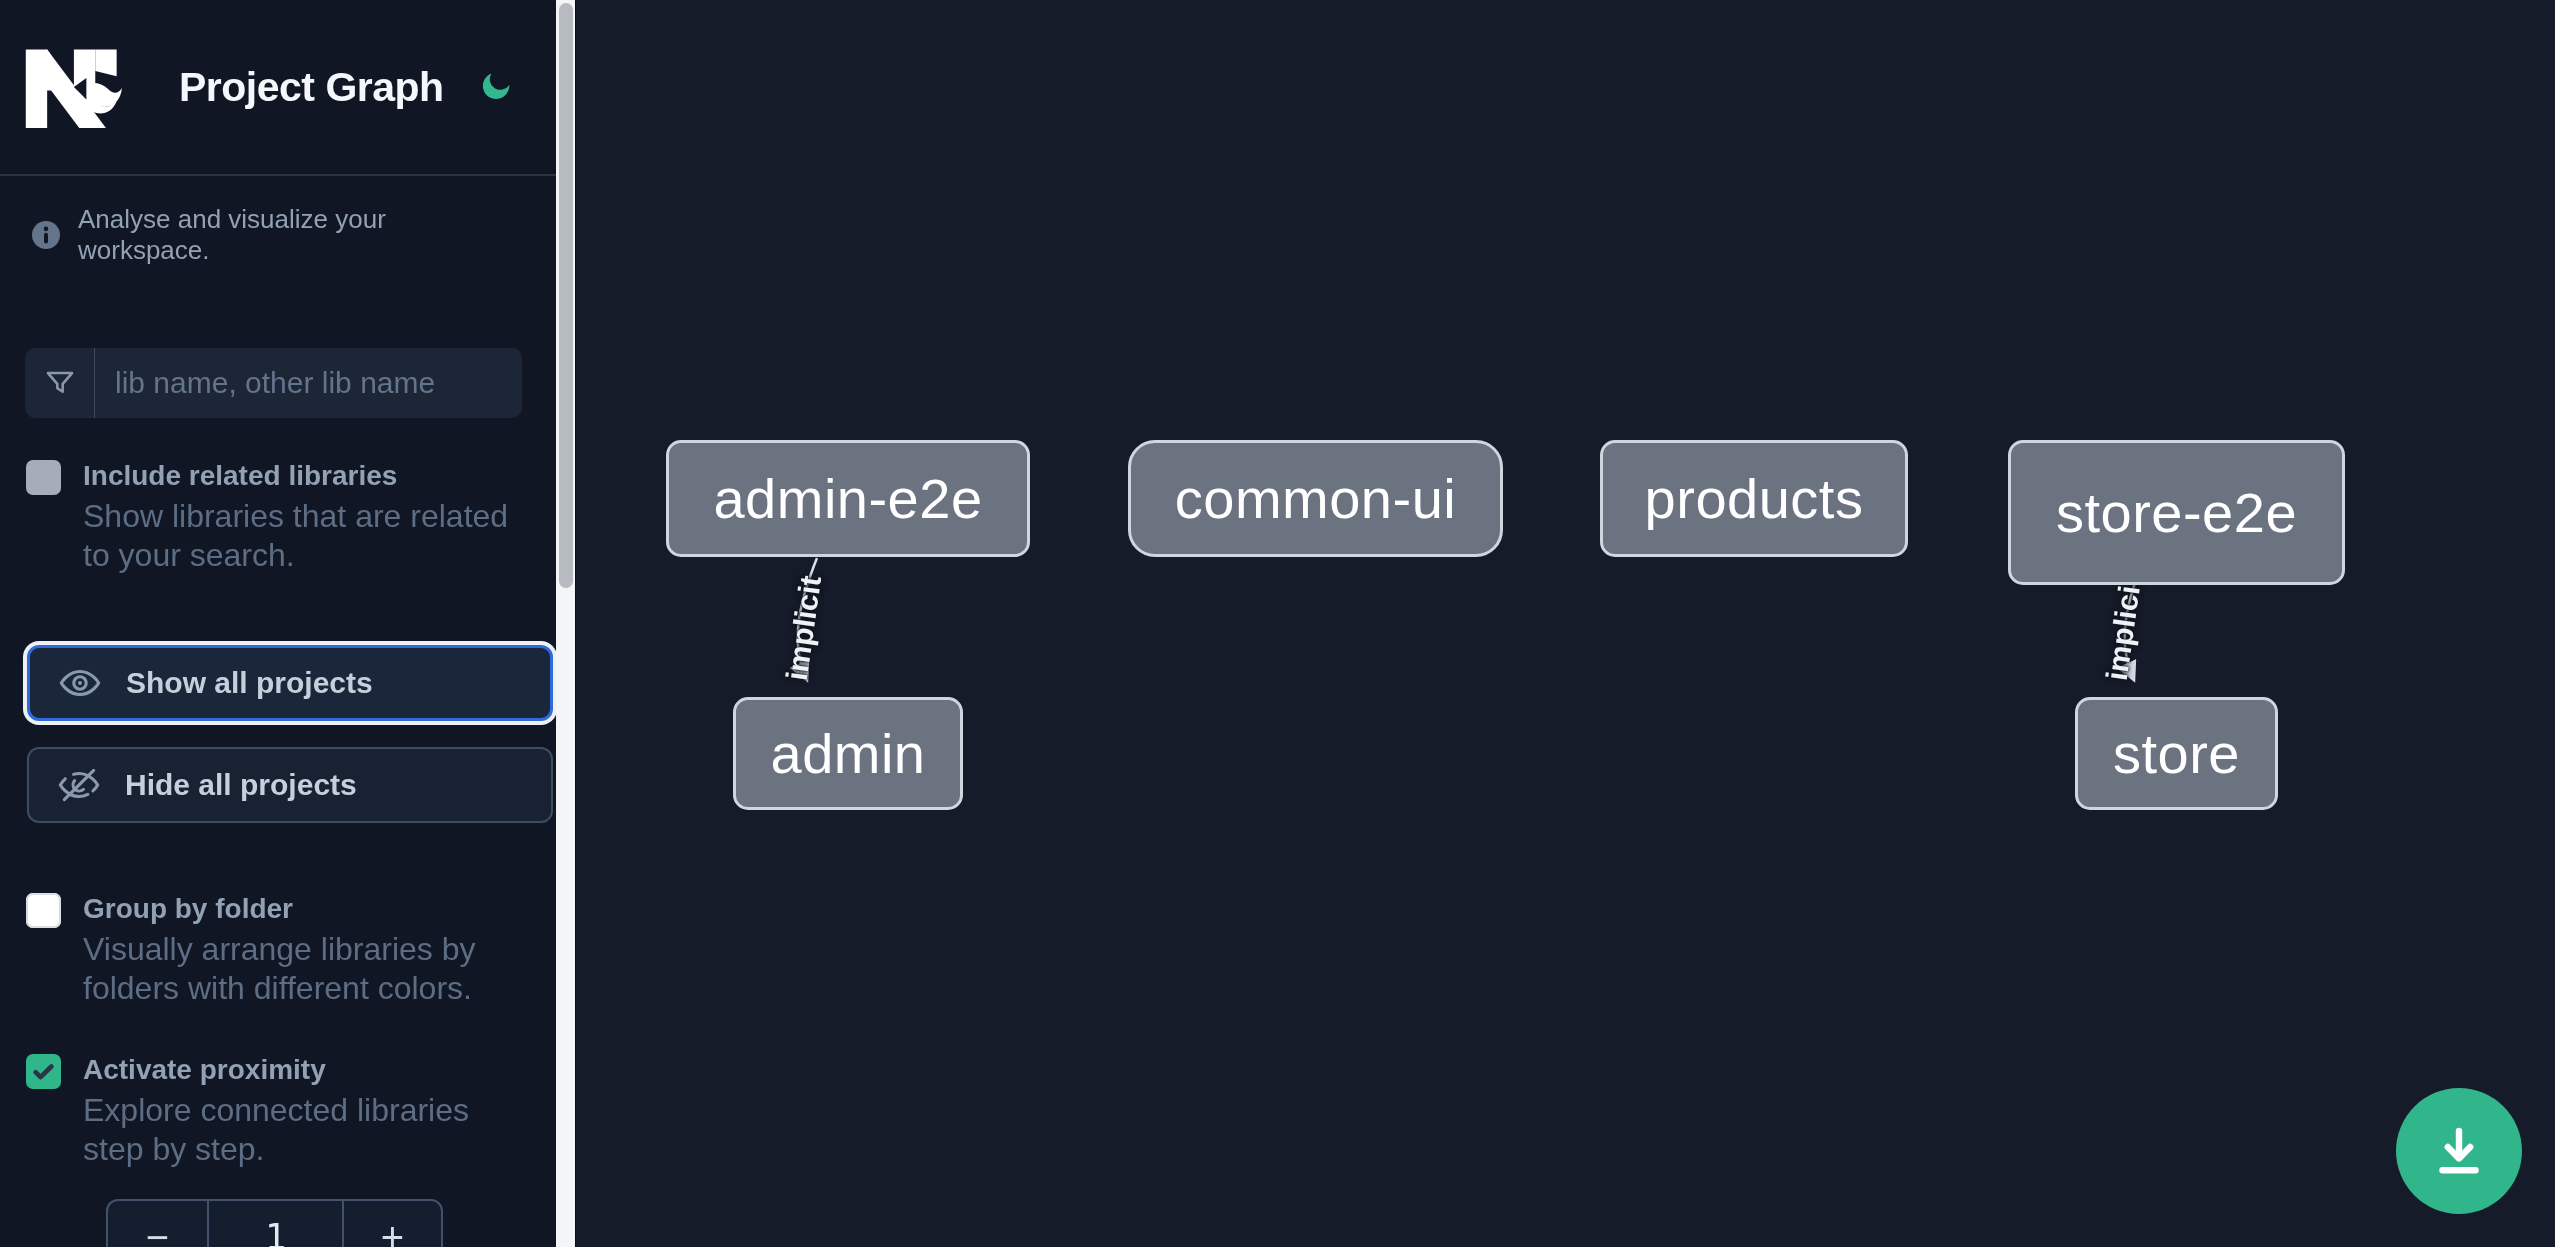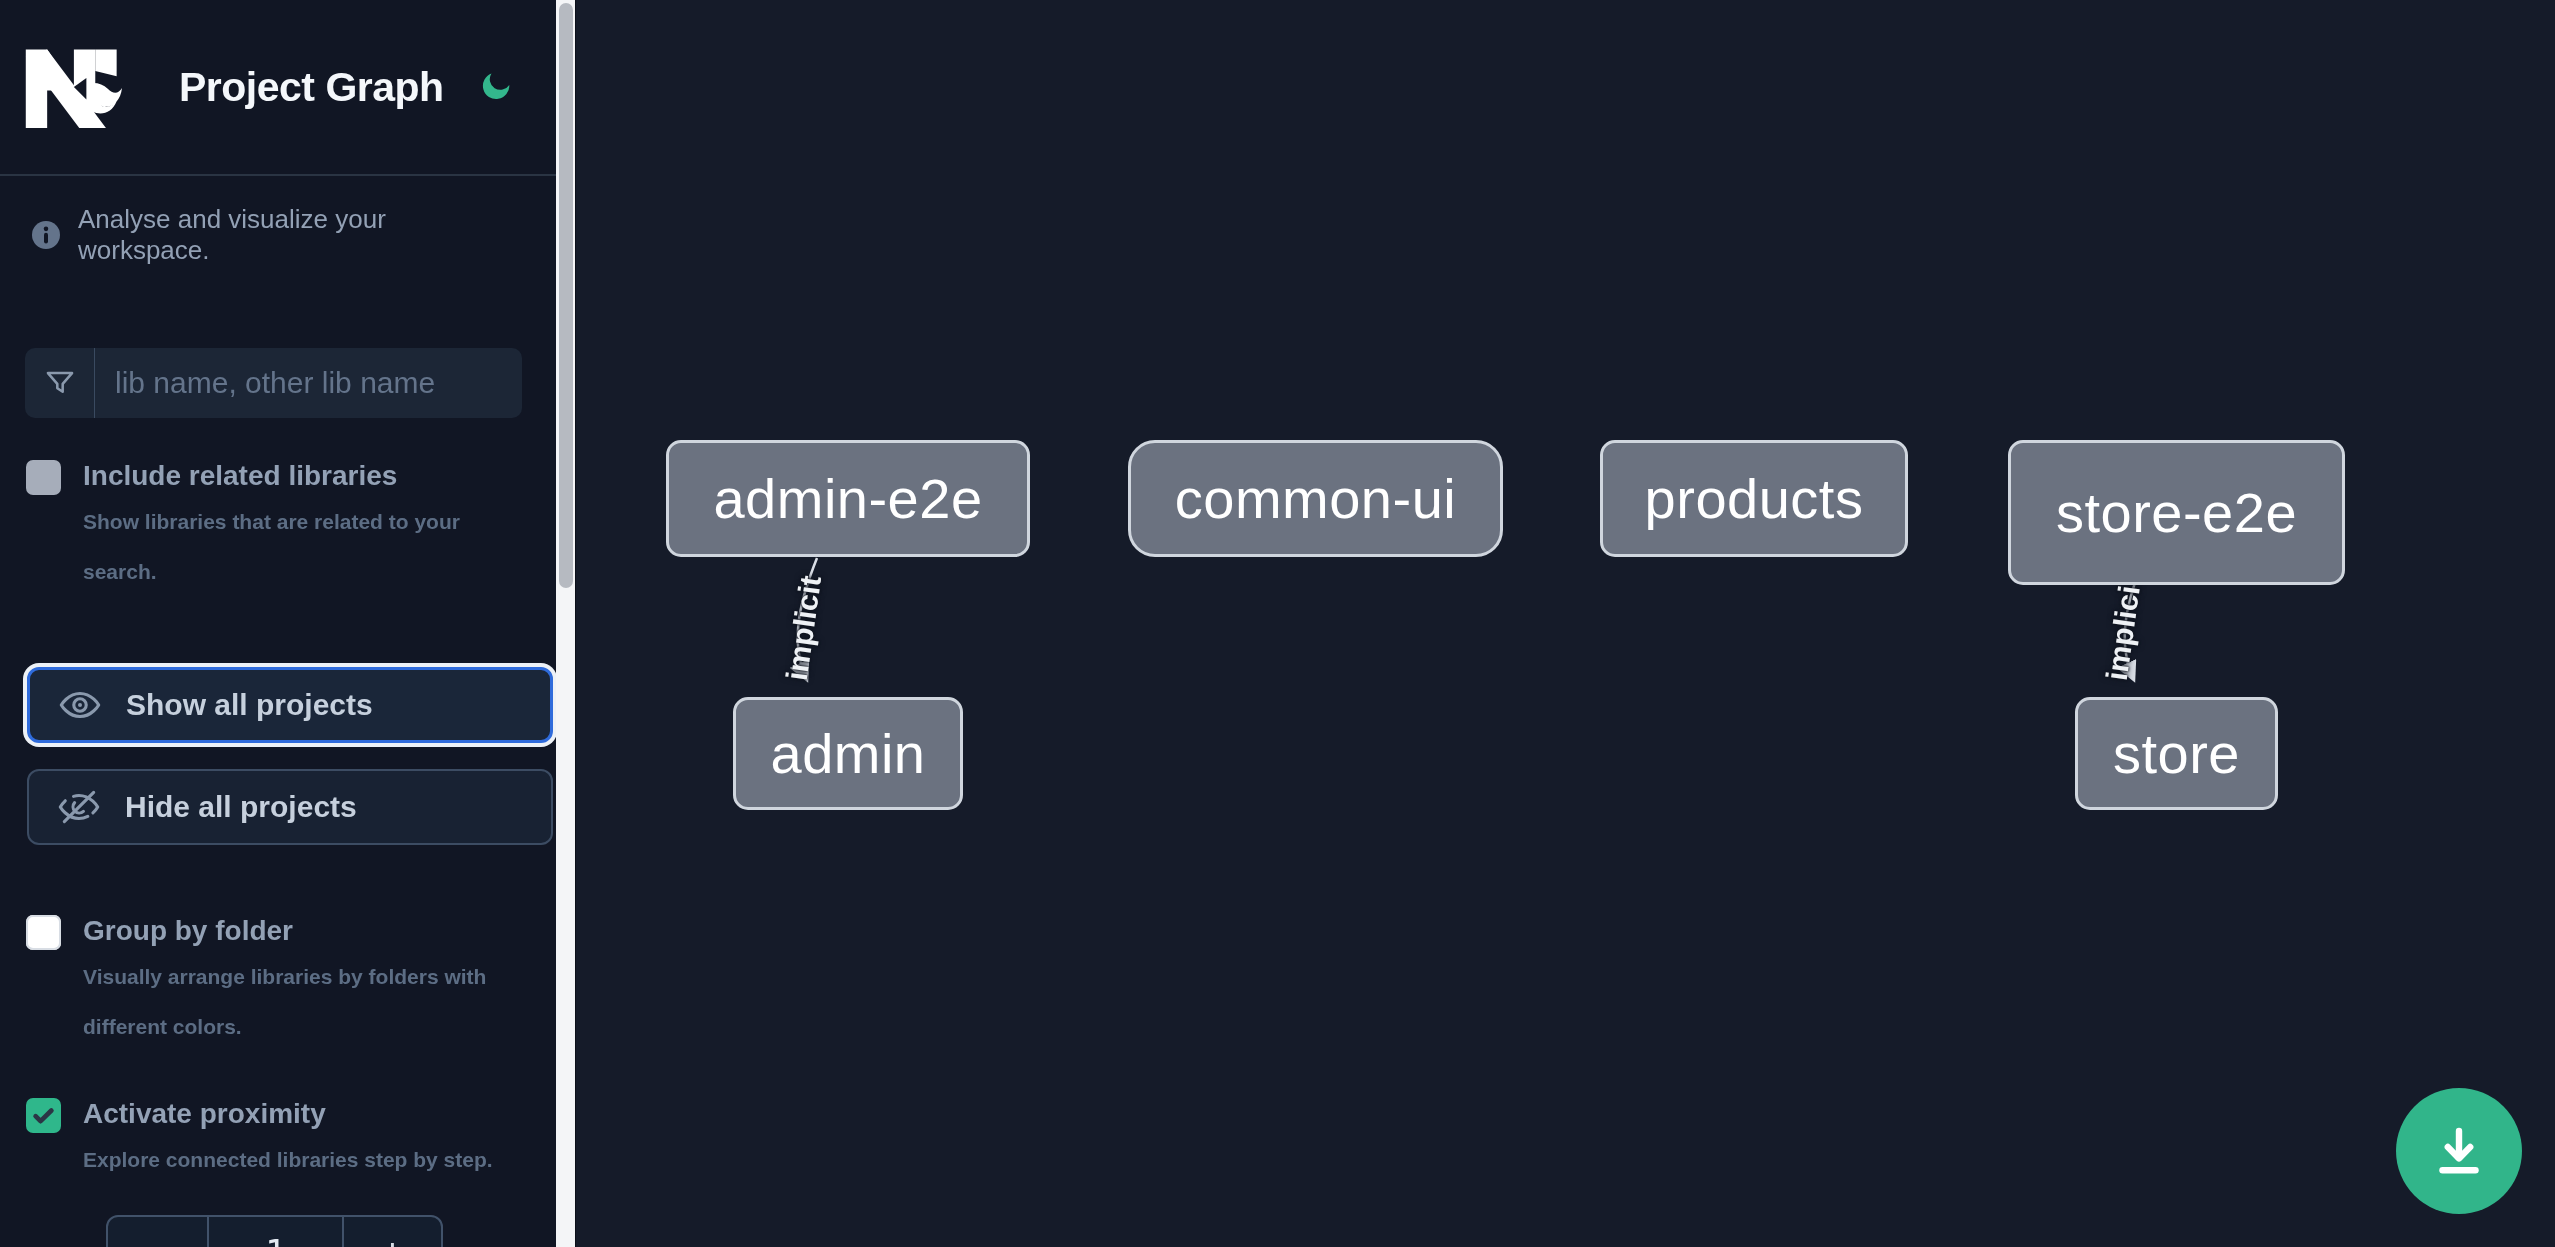--- a/index.html
+++ b/index.html
@@ -49,21 +49,21 @@
   .option-row .texts { margin-left: 22px; }
   .checkbox {
     width: 35px; height: 35px; border-radius: 7px; flex: 0 0 auto; margin-top: 2px;
     display: flex; align-items: center; justify-content: center; cursor: pointer;
   }
   .checkbox--muted   { background: #a6adba; }
   .checkbox--white   { background: #ffffff; box-shadow: inset 0 0 0 2px #d8dde4; }
   .checkbox--checked { background: #2fb78b; }
   .checkbox svg { width: 27px; height: 27px; }
   .option-label { font-size: 28px; font-weight: 700; color: #93a1b5; line-height: 36px; }
-  .option-desc  { font-size: 21px; font-weight: 700; color: #5c6d84; line-height: 50px; max-width: 452px; margin-top: 3px; }
+  .option-desc  { font-size: 32px; font-weight: 400; color: #5c6d84; line-height: 39px; max-width: 452px; margin-top: 3px; }
 
   .action-button {
     display: flex; align-items: center; margin-left: 27px; width: 526px; height: 76px;
     border-radius: 12px; background: #182233; border: 2px solid #3c4c63;
     padding: 0 0 0 28px; cursor: pointer; font-family: "Liberation Sans", sans-serif;
   }
   .action-button--focused {
     background: #1a2639; border: 3px solid #2f6bdb;
     box-shadow: 0 0 0 4px #edf1f6;
   }

